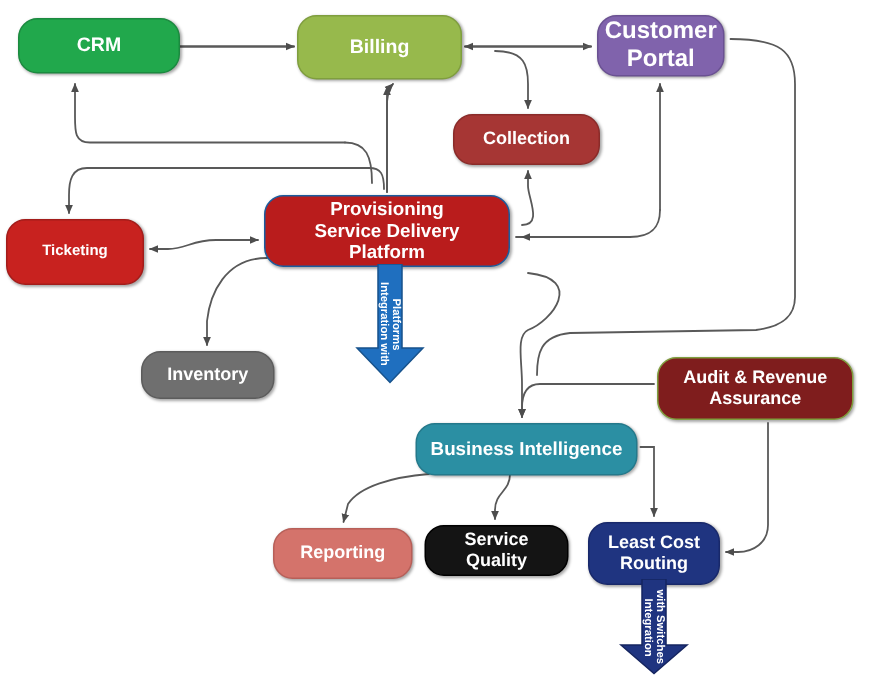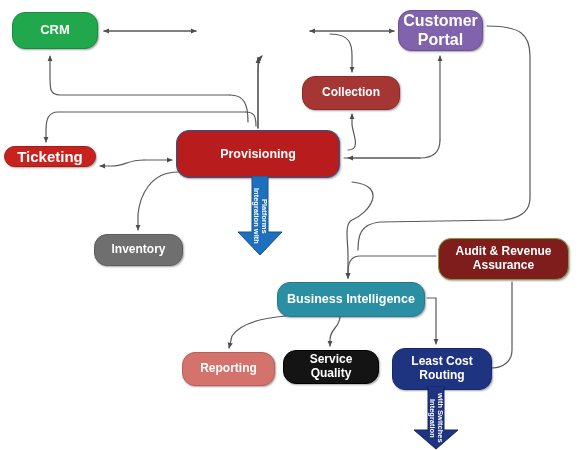--- a/index.html
+++ b/index.html
@@ -5,44 +5,44 @@
   html,body{margin:0;padding:0;background:#ffffff;}
   body{width:579px;height:450px;position:relative;overflow:hidden;
        font-family:"Liberation Sans", sans-serif;}
   #diagram{position:absolute;left:0;top:0;width:579px;height:450px;}
   .edges{position:absolute;left:0;top:0;width:579px;height:450px;}
   .node{position:absolute;box-sizing:border-box;display:flex;align-items:center;
         justify-content:center;text-align:center;color:#ffffff;font-weight:bold;
         line-height:1.15;border-radius:13px;
         box-shadow:1px 1px 2px rgba(0,0,0,0.35);}
   .node span{display:block;padding:0 4px;}
-  .n-crm{left:12px;top:12px;width:86px;height:37px;background:#21A84C;
+  .n-crm{left:12px;top:12px;width:108px;height:37px;background:#21A84C;
          border:1px solid #1b8a3f;font-size:13px;}
   .n-billing{left:198px;top:10px;width:110px;height:43px;background:#97B councils;}
   .n-billing{left:198px;top:10px;width:110px;height:43px;background:#97B94C;
          border:1px solid #7f9e3e;font-size:13px;}
   .n-portal{left:398px;top:10px;width:85px;height:41px;background:#8063AC;
          border:1px solid #6a5192;font-size:16px;}
   .n-collection{left:302px;top:76px;width:98px;height:34px;background:#A63634;
          border:1px solid #8a2b29;font-size:12px;}
   .n-provision{left:176px;top:130px;width:164px;height:48px;background:#b91c1c;
          border:1px solid #1a5c9e;font-size:12.5px;}
-  .n-ticketing{left:4px;top:146px;width:92px;height:21px;background:#C8221F;
-         border:1px solid #a31c1a;font-size:15px;}
+  .n-ticketing{left:4px;top:146px;width:92px;height:44px;background:#C8221F;
+         border:1px solid #a31c1a;font-size:10px;}
   .n-inventory{left:94px;top:234px;width:89px;height:32px;background:#6F6F6F;
          border:1px solid #5c5c5c;font-size:12px;}
   .n-bi{left:277px;top:282px;width:148px;height:35px;background:#2B8FA3;
          border:1px solid #24798b;font-size:12.5px;}
   .n-audit{left:438px;top:238px;width:131px;height:42px;background:#7f1d1d;
          border:1px solid #7f9e3e;font-size:12px;}
   .n-reporting{left:182px;top:352px;width:93px;height:34px;background:#D4736B;
          border:1px solid #b75f58;font-size:12px;}
   .n-quality{left:283px;top:350px;width:96px;height:34px;background:#141414;
          border:1px solid #000000;font-size:12px;}
-  .n-lcr{left:392px;top:348px;width:100px;height:42px;background:#1F3480;
+  .n-lcr{left:392px;top:348px;width:88px;height:42px;background:#1F3480;
          border:1px solid #18286a;font-size:12px;}
   .blockarrow{position:absolute;}
   .blockarrow .balabel{position:absolute;left:0;top:0;width:100%;height:100%;
         display:flex;align-items:center;justify-content:center;}
   .balabel span{color:#ffffff;font-weight:bold;font-size:7.5px;
         writing-mode:vertical-rl;text-orientation:mixed;white-space:nowrap;
         line-height:1.05;}
   .ba-platforms{left:236px;top:176px;width:48px;height:80px;}
   .ba-switches{left:412px;top:386px;width:48px;height:64px;}
 </style>
@@ -101,35 +101,39 @@
 
       <path d="M487,26 C520,26 530,34 530,56 L530,198 C530,212 520,218 504,220 L380,222 C360,224 358,236 358,250"></path>
 
     </g>
   </svg>
 
   <div class="node n-crm">
     <span>CRM</span>
   </div>
 
+  <div class="node n-billing">
+    <span>Billing</span>
+  </div>
 
   <div class="node n-portal">
     <span>
       <span>Customer</span>
       <span>Portal</span>
     </span>
   </div>
 
   <div class="node n-collection">
     <span>Collection</span>
   </div>
 
   <div class="node n-provision">
     <span>
       <span>Provisioning</span>
+      <span>Service Delivery Platform</span>
     </span>
   </div>
 
   <div class="node n-ticketing">
     <span>Ticketing</span>
   </div>
 
   <div class="node n-inventory">
     <span>Inventory</span>
   </div>

